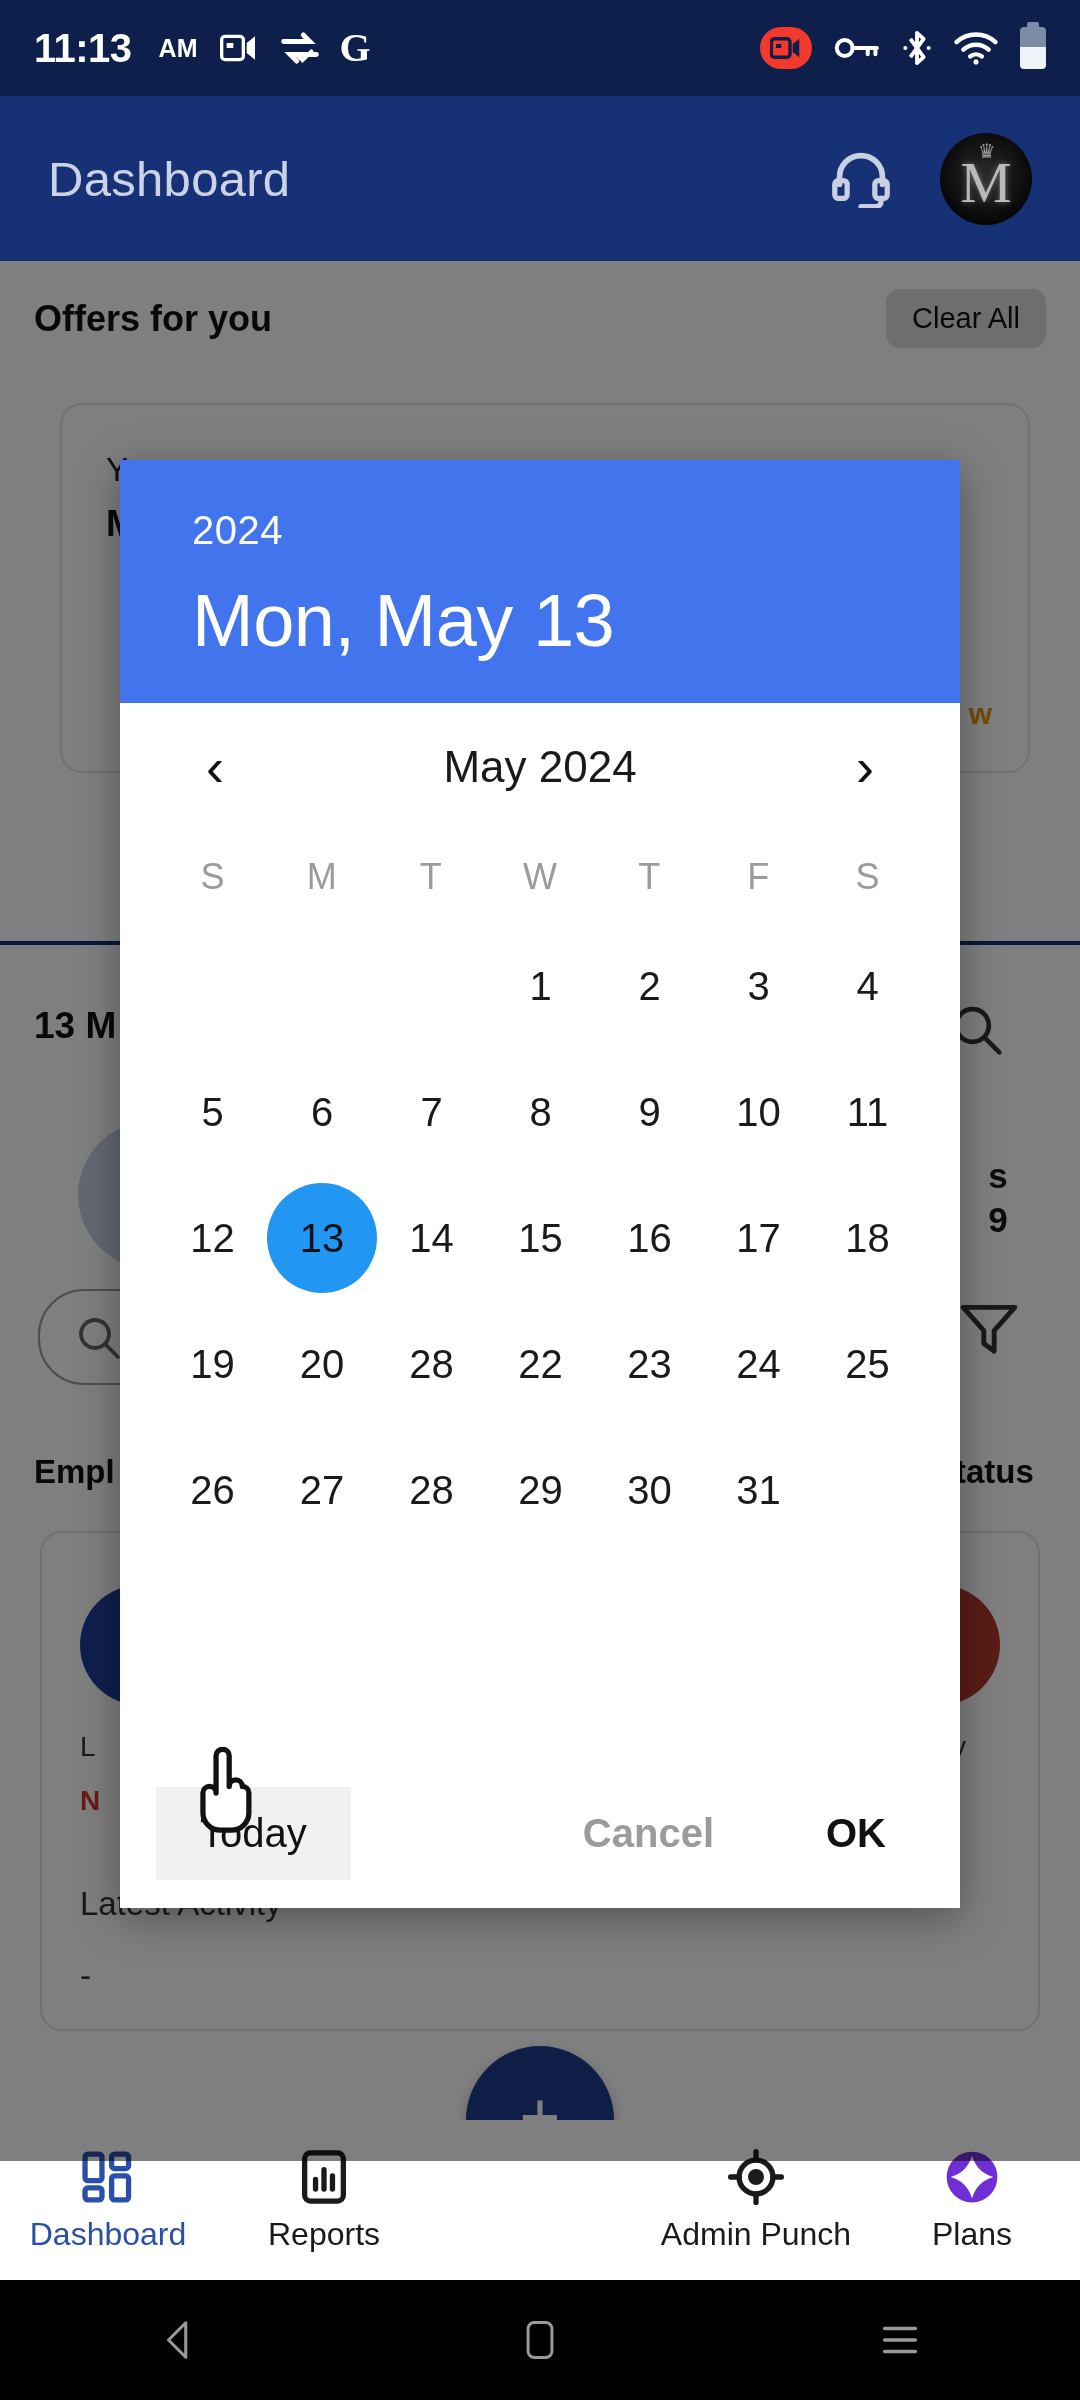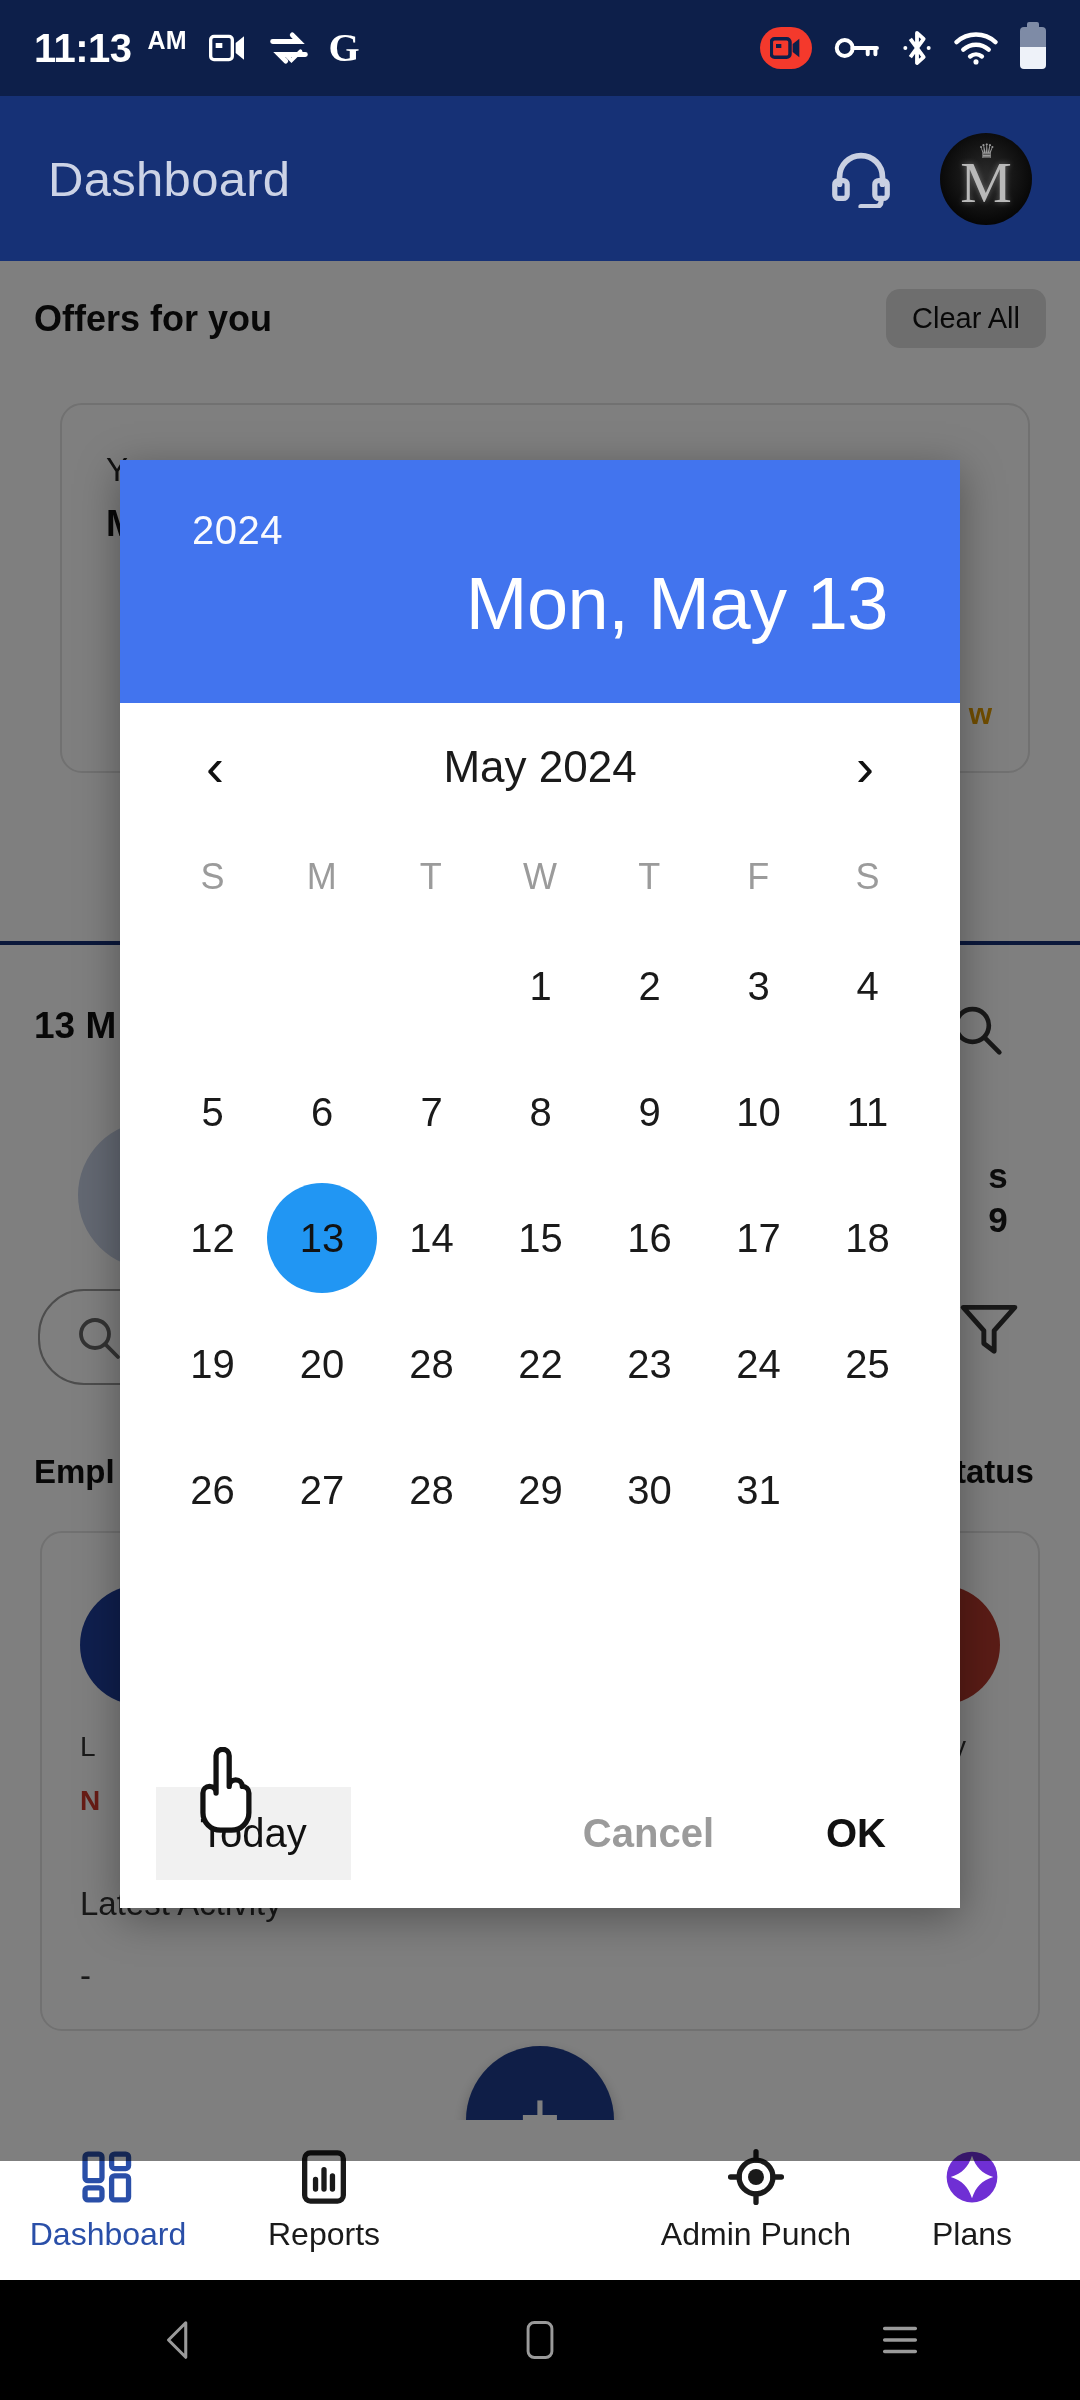--- a/index.html
+++ b/index.html
@@ -10,21 +10,21 @@
     overflow:hidden;
   }
   #screen { position:relative; width:1080px; height:2400px; background:#fff; overflow:hidden; }
 
   
   #statusbar {
     position:absolute; left:0; top:0; width:1080px; height:96px;
     background:#0d1f4a; display:flex; align-items:center;
     padding:0 34px; z-index:5;
   }
-  .sb-left { display:flex; align-items:flex-start; gap:16px; }
+  .sb-left { display:flex; align-items:center; gap:27px; }
   .sb-clock { color:#fff; font-size:40px; font-weight:700; letter-spacing:-0.5px; }
   .sb-ampm { color:#fff; font-size:25px; font-weight:700; }
   .sb-icons-left { display:flex; align-items:center; gap:20px; margin-left:22px; }
   .sb-right { margin-left:auto; display:flex; align-items:center; gap:22px; }
   .rec-badge {
     width:52px; height:42px; background:#f4392c; border-radius:22px;
     display:flex; align-items:center; justify-content:center;
   }
   .battery {
     width:26px; height:42px; border-radius:4px;
@@ -112,21 +112,21 @@
 
   
   #dialog {
     position:absolute; left:120px; top:460px; width:840px; height:1448px;
     background:#ffffff; z-index:6; box-shadow:0 10px 40px rgba(0,0,0,.35);
   }
   #dlg-head {
     height:243px; background:#4274ee; padding:48px 72px 0 72px; color:#fff;
   }
   #dlg-head .year { font-size:40px; font-weight:400; opacity:.97; letter-spacing:.5px; }
-  #dlg-head .headline { font-size:74px; font-weight:400; margin-top:8px; letter-spacing:-0.5px;text-align:right; }
+  #dlg-head .headline { font-size:74px; font-weight:400; margin-top:25px; letter-spacing:-0.5px; }
 
   #dlg-body { padding:0 38px; }
   .month-row {
     height:128px; display:flex; align-items:center; justify-content:space-between;
     padding:0 22px;
   }
   .nav-arrow { font-size:54px; color:#111; line-height:1; width:70px; text-align:center; }
   .month-label { font-size:44px; color:#1a1a1a; }
 
   .cal-grid { display:grid; grid-template-columns:repeat(7,1fr); }

